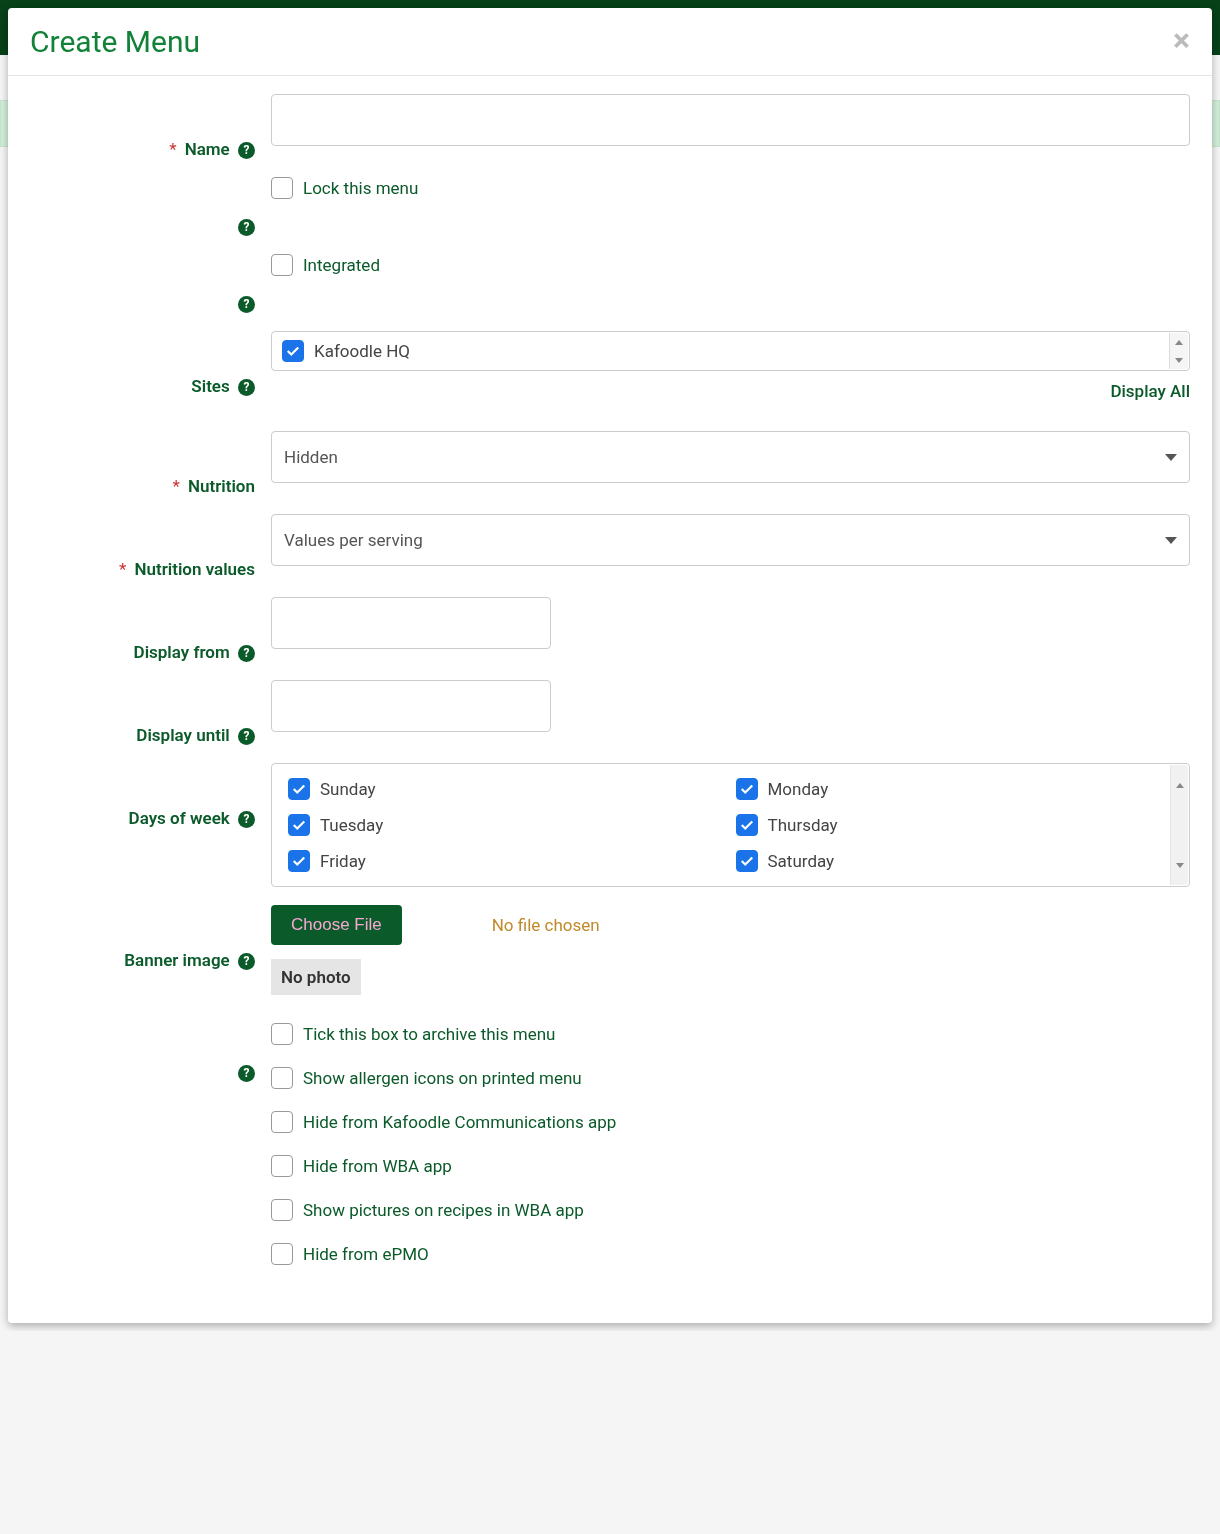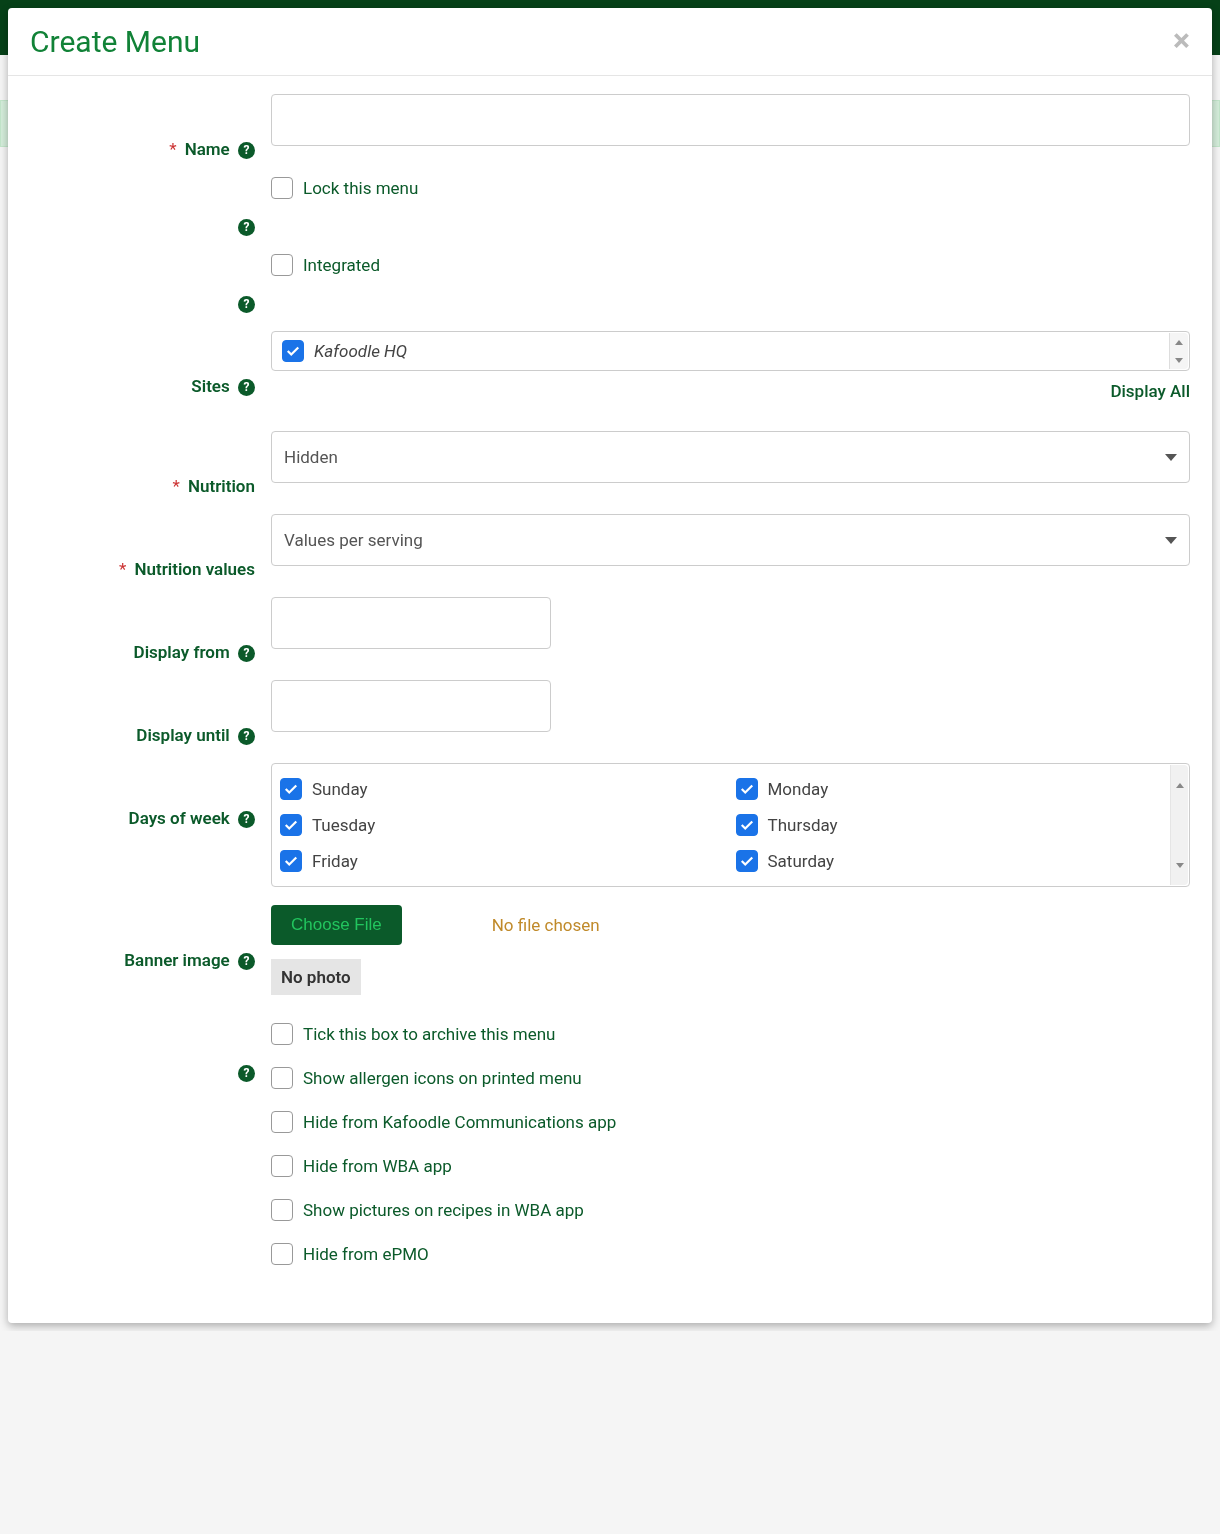--- a/index.html
+++ b/index.html
@@ -114,21 +114,20 @@
     border-right: 6px solid transparent;
     border-top: 7px solid #555;
   }
   .sites-box {
     border: 1px solid #ccc;
     border-radius: 4px;
     padding: 8px 10px;
     display: flex;
     align-items: center;
     position: relative;
-    font-style: italic;
   }
   .spinner-arrows {
     position: absolute;
     right: 1px; top: 1px; bottom: 1px;
     width: 18px;
     display: flex;
     flex-direction: column;
     border-left: 1px solid #ddd;
     background:#f5f5f5;
     border-radius: 0 4px 4px 0;
@@ -165,40 +164,40 @@
     background: #1a73e8;
     border-color: #1a73e8;
   }
   .chk-box.checked svg { display:block; }
   .chk-box svg { display:none; width:14px; height:14px; }
   .chk-label.green { color:#0b5a2a; }
   .chk-label.dark  { color:#444; }
   .days-box {
     border: 1px solid #ccc;
     border-radius: 4px;
-    padding: 14px 8px;
+    padding: 14px 16px;
     position: relative;
   }
   .days-grid {
     display: grid;
     grid-template-columns: 1fr 1fr;
     row-gap: 14px;
     column-gap: 10px;
   }
   .scrollbar {
     position:absolute; right:1px; top:1px; bottom:1px; width:17px;
     background:#f1f1f1;
     border-left:1px solid #e5e5e5;
     border-radius:0 4px 4px 0;
     display:flex; flex-direction:column;
   }
   .scrollbar .track{flex:1;}
   .btn-file {
     background:#0b5a2a;
-    color:#22c55e;
+    color:#f9a8d4;
     border:none;
     border-radius:4px;
     padding:10px 20px;
     font-size:17px;
     cursor:pointer;
   }
   .no-file { color:#c08a2a; margin-left:90px; }
   .no-photo {
     display:inline-block;
     background:#e5e5e5;

